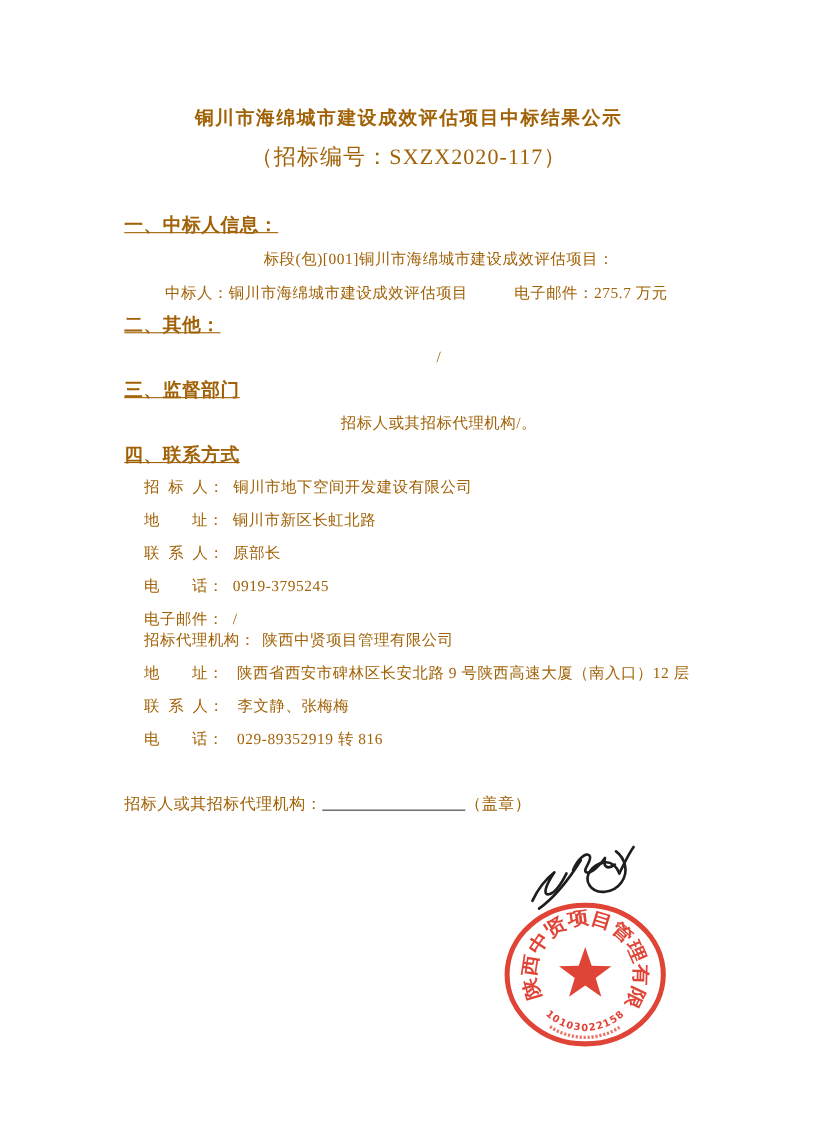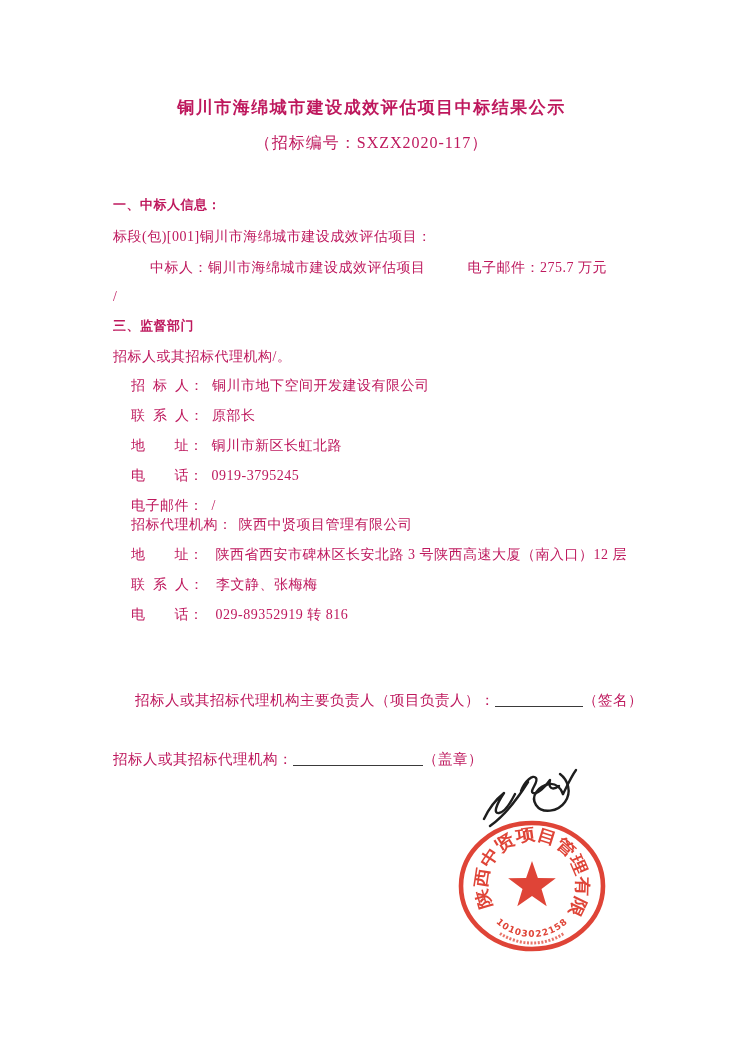--- a/index.html
+++ b/index.html
@@ -1,33 +1,33 @@
 <!DOCTYPE html>
 <html><head>
 <meta charset="utf-8">
 <style>
   html,body { margin:0; padding:0; background:#ffffff; }
   .page {
     position:relative;
     width:743px; height:1044px;
     background:#ffffff;
     font-family:"Liberation Serif","DejaVu Serif",serif;
-    color:#be185d;
+    color:#a16207;
     overflow:hidden;
   }
   .titles { padding-top:96px; text-align:center; }
   .doc-title {
     margin:0; font-size:17px; font-weight:600; letter-spacing:1.5px;
     line-height:23px;
   }
-  .doc-subtitle { margin-top:13px; font-size:16px; line-height:22px; letter-spacing:1px; }
+  .doc-subtitle { margin-top:13px; font-size:20px; line-height:22px; letter-spacing:1px; }
   .content { margin-left:113px; margin-right:80px; font-size:14px; }
-  .sec-h { font-weight:bold; font-size:13px; line-height:21px; letter-spacing:0.5px; }
+  .sec-h { font-weight:bold; font-size:17px; line-height:21px; letter-spacing:0.5px;text-decoration:underline; }
   .body-line { line-height:19px; letter-spacing:0.5px; }
-  .ml1 { margin-left:0; }
+  .ml1 { margin-left:22px;text-align:center; }
   .ml2 { margin-left:37px; }
   #h-winner { margin-top:40px; }
   #lot-line { margin-top:12px; }
   #winner-line { margin-top:12px; }
   #price-part { margin-left:42px; }
   #h-other { margin-top:8px; }
   #other-content { margin-top:10px; }
   #h-supervision { margin-top:9px; }
   #supervision-content { margin-top:11px; }
   #h-contact { margin-top:8px; }
@@ -60,44 +60,43 @@
   </div>
 
   <div class="content">
 
     <div id="h-winner" class="sec-h">一、中标人信息：</div>
     <div id="lot-line" class="body-line ml1">标段(包)[001]铜川市海绵城市建设成效评估项目：</div>
     <div id="winner-line" class="body-line ml2">
       <span>中标人：</span><span>铜川市海绵城市建设成效评估项目</span><span id="price-part"><span>电子邮件：</span><span>275.7 万元</span></span>
     </div>
 
+    <div id="h-other" class="sec-h">二、其他：</div>
     <div id="other-content" class="body-line ml1">/</div>
 
     <div id="h-supervision" class="sec-h">三、监督部门</div>
     <div id="supervision-content" class="body-line ml1">招标人或其招标代理机构/。</div>
 
+    <div id="h-contact" class="sec-h">四、联系方式</div>
 
     <div id="tenderer-block">
       <div class="row"><span class="lbl">招 标 人：</span><span class="val">铜川市地下空间开发建设有限公司</span></div>
+      <div class="row"><span class="lbl">地　　址：</span><span class="val">铜川市新区长虹北路</span></div>
       <div class="row"><span class="lbl">联 系 人：</span><span class="val">原部长</span></div>
-      <div class="row"><span class="lbl">地　　址：</span><span class="val">铜川市新区长虹北路</span></div>
       <div class="row"><span class="lbl">电　　话：</span><span class="val">0919-3795245</span></div>
       <div class="row"><span class="lbl">电子邮件：</span><span class="val">/</span></div>
     </div>
 
     <div id="agency-block">
       <div class="row"><span class="lbl">招标代理机构：</span><span class="val">陕西中贤项目管理有限公司</span></div>
-      <div class="row"><span class="lbl">地　　址：</span><span class="val">陕西省西安市碑林区长安北路 3 号陕西高速大厦（南入口）12 层</span></div>
+      <div class="row"><span class="lbl">地　　址：</span><span class="val">陕西省西安市碑林区长安北路 9 号陕西高速大厦（南入口）12 层</span></div>
       <div class="row"><span class="lbl">联 系 人：</span><span class="val">李文静、张梅梅</span></div>
       <div class="row"><span class="lbl">电　　话：</span><span class="val">029-89352919 转 816</span></div>
     </div>
 
-    <div class="signoff1">
-      <span>招标人或其招标代理机构主要负责人（项目负责人）：</span><span class="uline uline-sign"></span><span>（签名）</span>
-    </div>
 
     <div class="signoff2">
       <span>招标人或其招标代理机构：</span><span class="uline uline-stamp"></span><span>（盖章）</span>
     </div>
 
   </div>
 
   <svg class="sig-svg" width="115" height="72" viewBox="0 0 115 72">
     <g fill="none" stroke="#1e1e1e" stroke-width="2.4" stroke-linecap="round" stroke-linejoin="round">
       <path d="M 14 56 C 20 43 29 34 34 30 C 26 42 23 51 29 50 C 35 49 41 39 45 31"></path>

